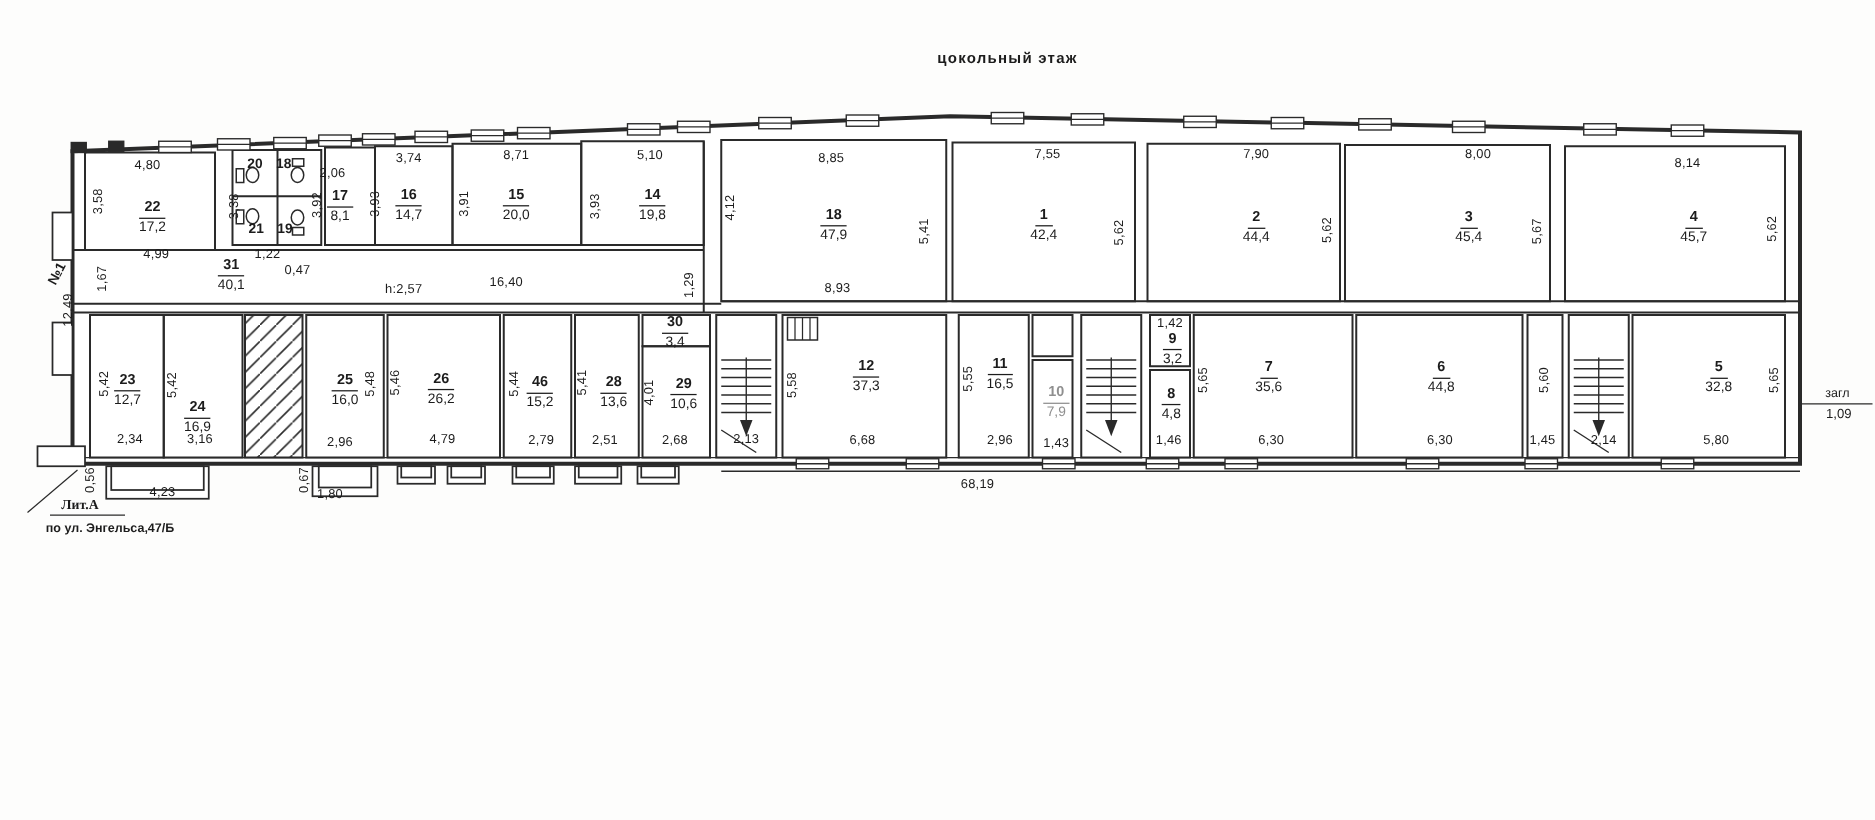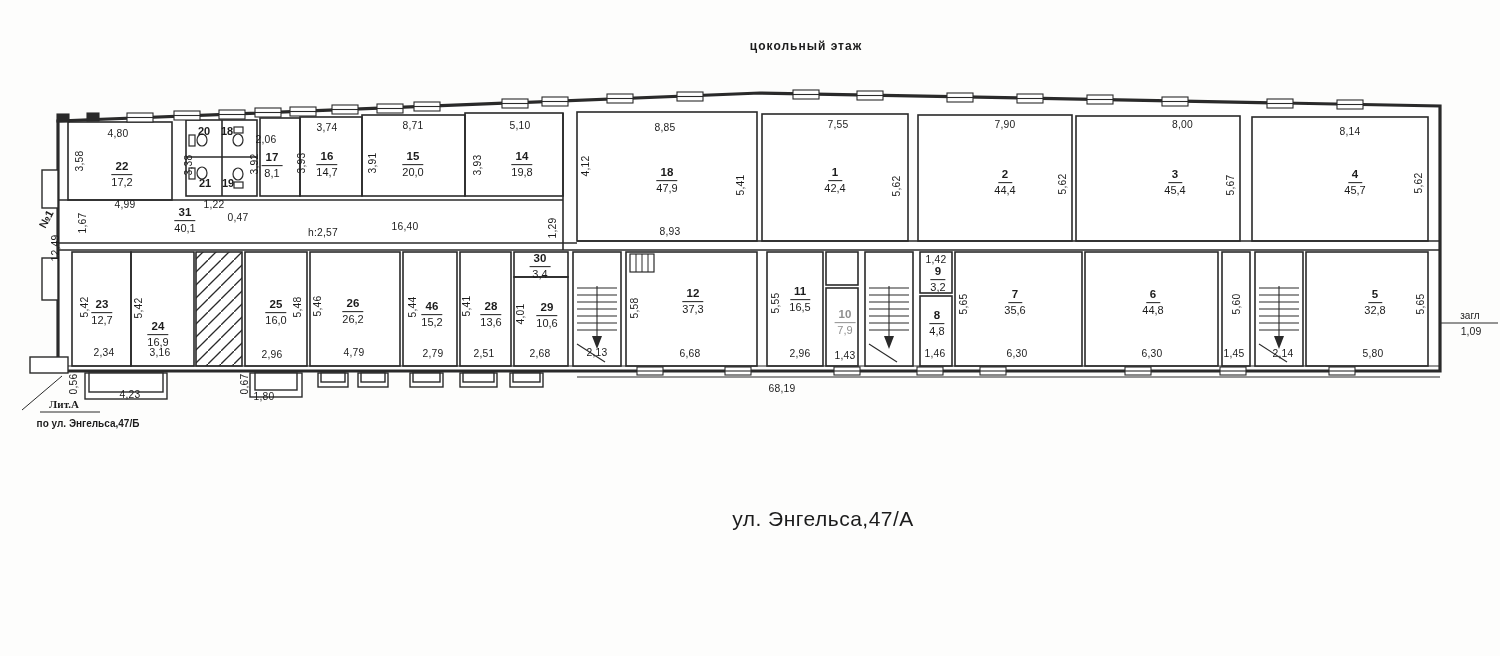--- a/index.html
+++ b/index.html
@@ -202,21 +202,20 @@
       <rect x="234" y="127" width="9" height="6"></rect>
         <ellipse cx="238" cy="140" rx="5" ry="6"></ellipse>
       <rect x="189" y="168" width="6" height="11"></rect>
         <ellipse cx="202" cy="173" rx="5" ry="6"></ellipse>
       <rect x="234" y="182" width="9" height="6"></rect>
         <ellipse cx="238" cy="174" rx="5" ry="6"></ellipse>
     </g>
   </svg>
 
   <div class="lbl title" style="left:806px;top:46px;">цокольный  этаж</div>
-  <div class="lbl address" style="left:823px;top:519px;">ул. Энгельса,47/А</div>
   <div class="lbl small-note" style="left:64px;top:404px;font-weight:bold;font-size:11px;font-family:Liberation Serif, serif;">Лит.А</div>
   <div class="lbl small-note" style="left:88px;top:423px;font-weight:bold;font-size:10px;">по ул. Энгельса,47/Б</div>
   <div class="lbl small-note" style="left:46px;top:219px;font-weight:bold;font-size:11px;transform:translate(-50%,-50%) rotate(-62deg);">№1</div>
   <div class="lbl small-note" style="left:1470px;top:315px;font-size:10px;">загл</div>
   <div class="lbl small-note" style="left:1471px;top:331px;">1,09</div>
 
   <div id="labels">
       <div class="room-label" style="left: 122px; top: 172px;"><span class="num">22</span><span class="area">17,2</span></div>
       <div class="room-label" style="left: 272px; top: 163px;"><span class="num">17</span><span class="area">8,1</span></div>
       <div class="room-label" style="left: 327px; top: 162px;"><span class="num">16</span><span class="area">14,7</span></div>

